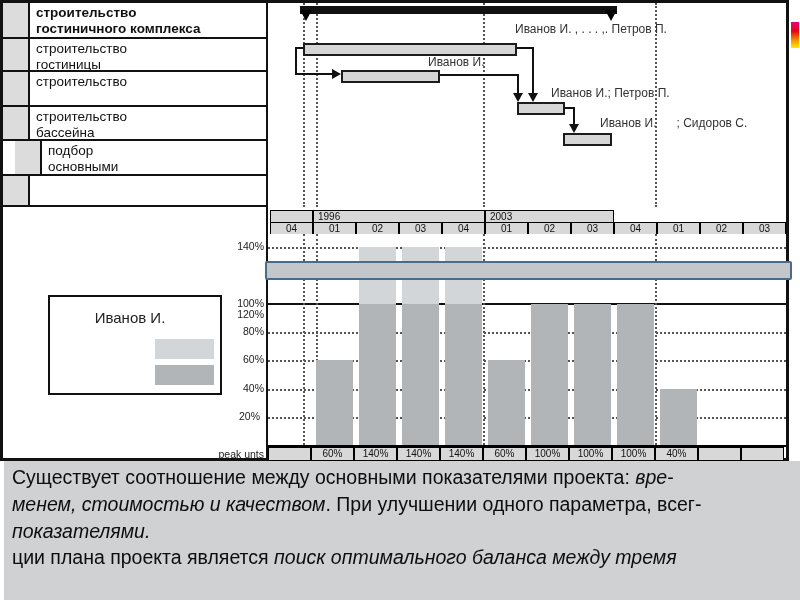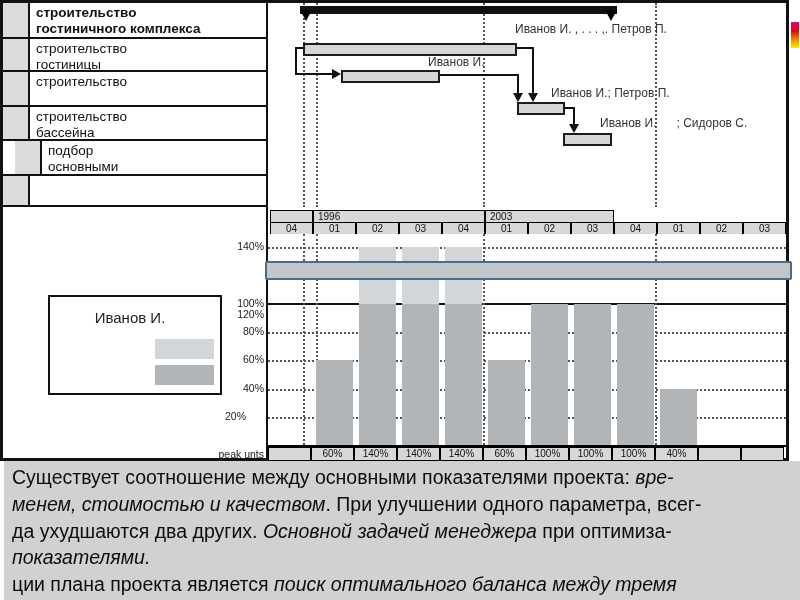--- a/index.html
+++ b/index.html
@@ -210,36 +210,35 @@
     </div>
   <div class="abs ytick" style="left:218px;top:448px;font-size:10.5px;">peak unts</div>
 
   <div id="yticks">
       <div class="abs ytick" style="left: 218px; top: 240.2px;">140%</div>
       <div class="abs ytick" style="left: 218px; top: 268.4px; margin-top: 40px;">120%</div>
       <div class="abs ytick" style="left: 218px; top: 296.7px;">100%</div>
       <div class="abs ytick" style="left: 218px; top: 325px;">80%</div>
       <div class="abs ytick" style="left: 218px; top: 353.2px;">60%</div>
       <div class="abs ytick" style="left: 218px; top: 381.5px;">40%</div>
-      <div class="abs ytick" style="left: 200px; top: 409.7px;">20%</div>
+      <div class="abs ytick" style="left: 214px; top: 409.7px;">20%</div>
     </div>
 
   <div id="legend-box" class="abs">
     <div id="legend-name">Иванов И.</div>
     <div class="swatch" style="top:42px;background:#d3d6d9;"></div>
     <div class="swatch" style="top:68px;background:#b2b5b8;"></div>
   </div>
 
   <div id="highlight-band" class="abs"></div>
 
   <div id="gradient-accent" class="abs"></div>
 
   <div id="bottom-panel" class="abs">
     <div id="paragraph">
         <div class="pline"><span>Существует соотношение между основными показателями проекта: </span><span class="run-i">вре-</span></div>
         <div class="pline"><span class="run-i">менем, стоимостью и качеством</span><span>. При улучшении одного параметра, всег-</span></div>
-        <div class="pline"><span>да ухудшаются два других. </span><span class="run-i">Основной задачей менеджера</span><span> при оптимиза-</span></div>
         <div class="pline"><span class="run-i">показателями.</span></div>
         <div class="pline"><span>ции плана проекта является </span><span class="run-i">поиск оптимального баланса между тремя</span></div>
       </div>
   </div>
 
 </div>
 
 </body></html>

